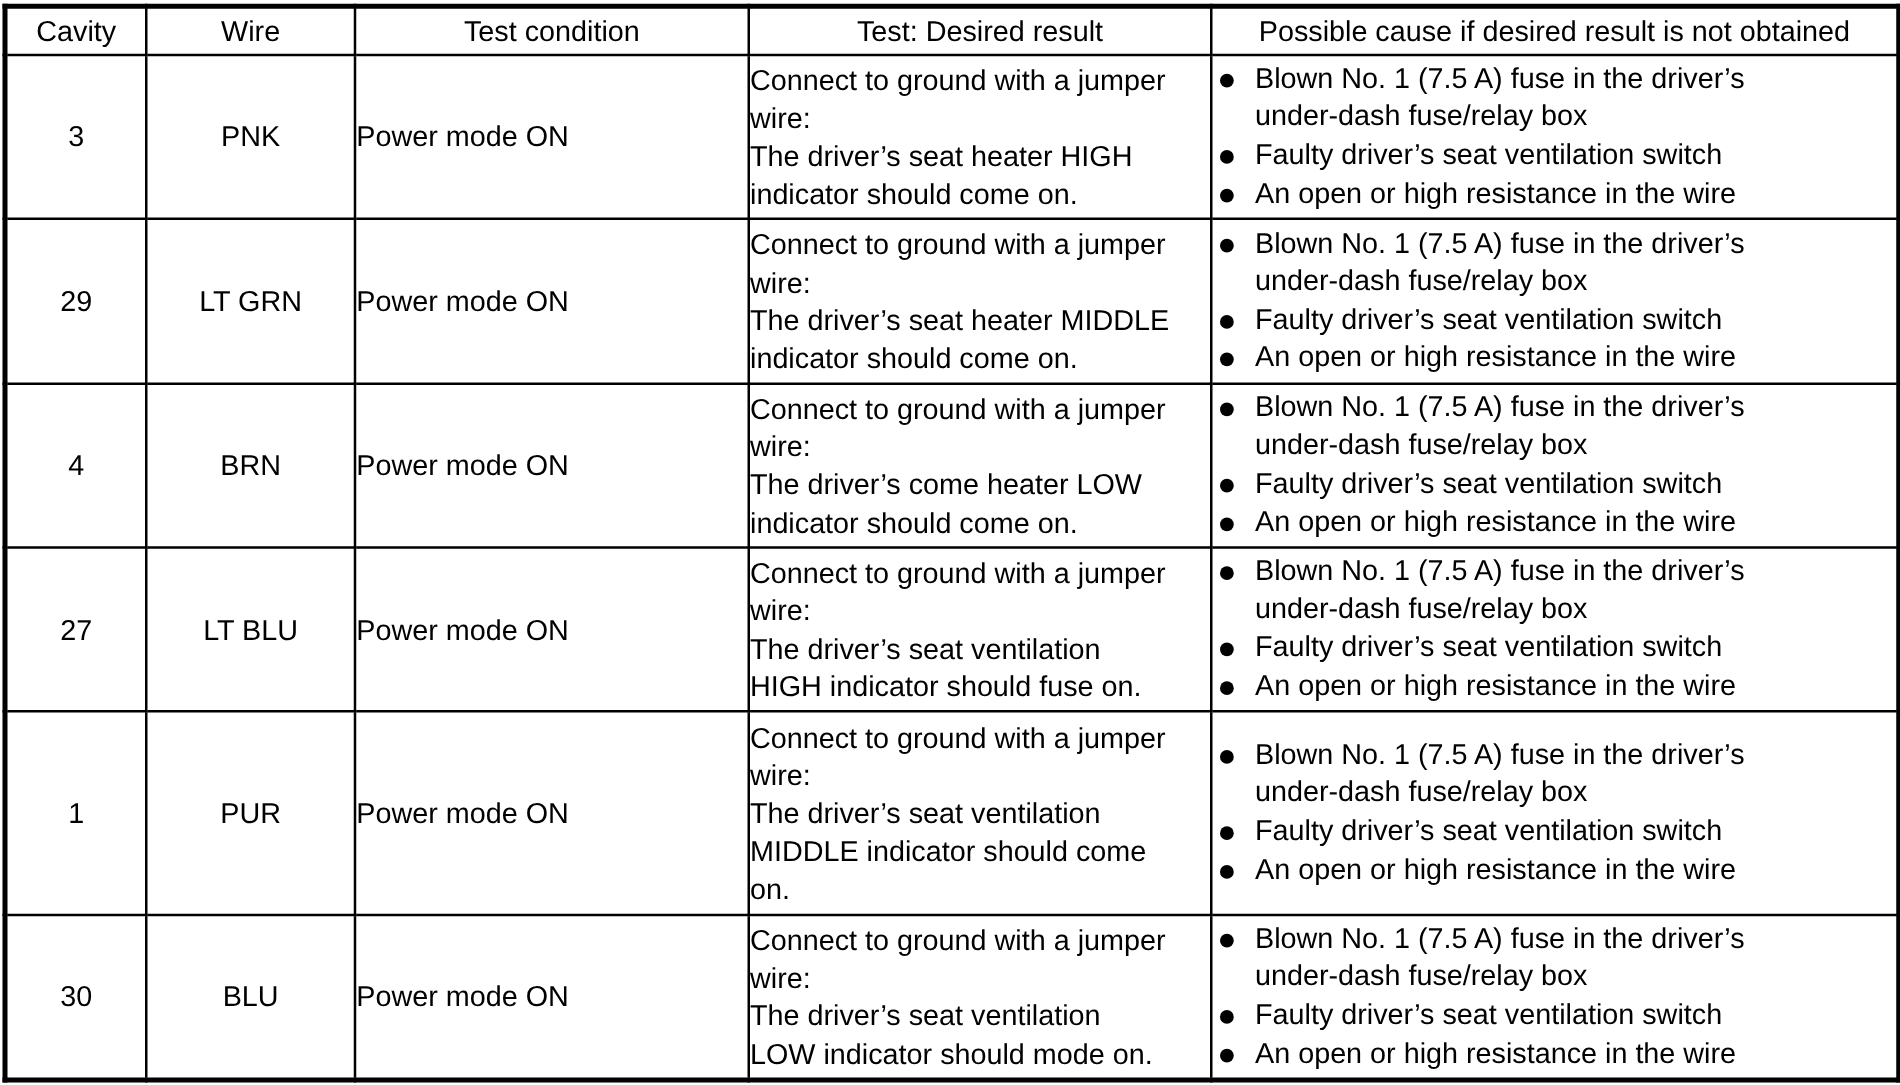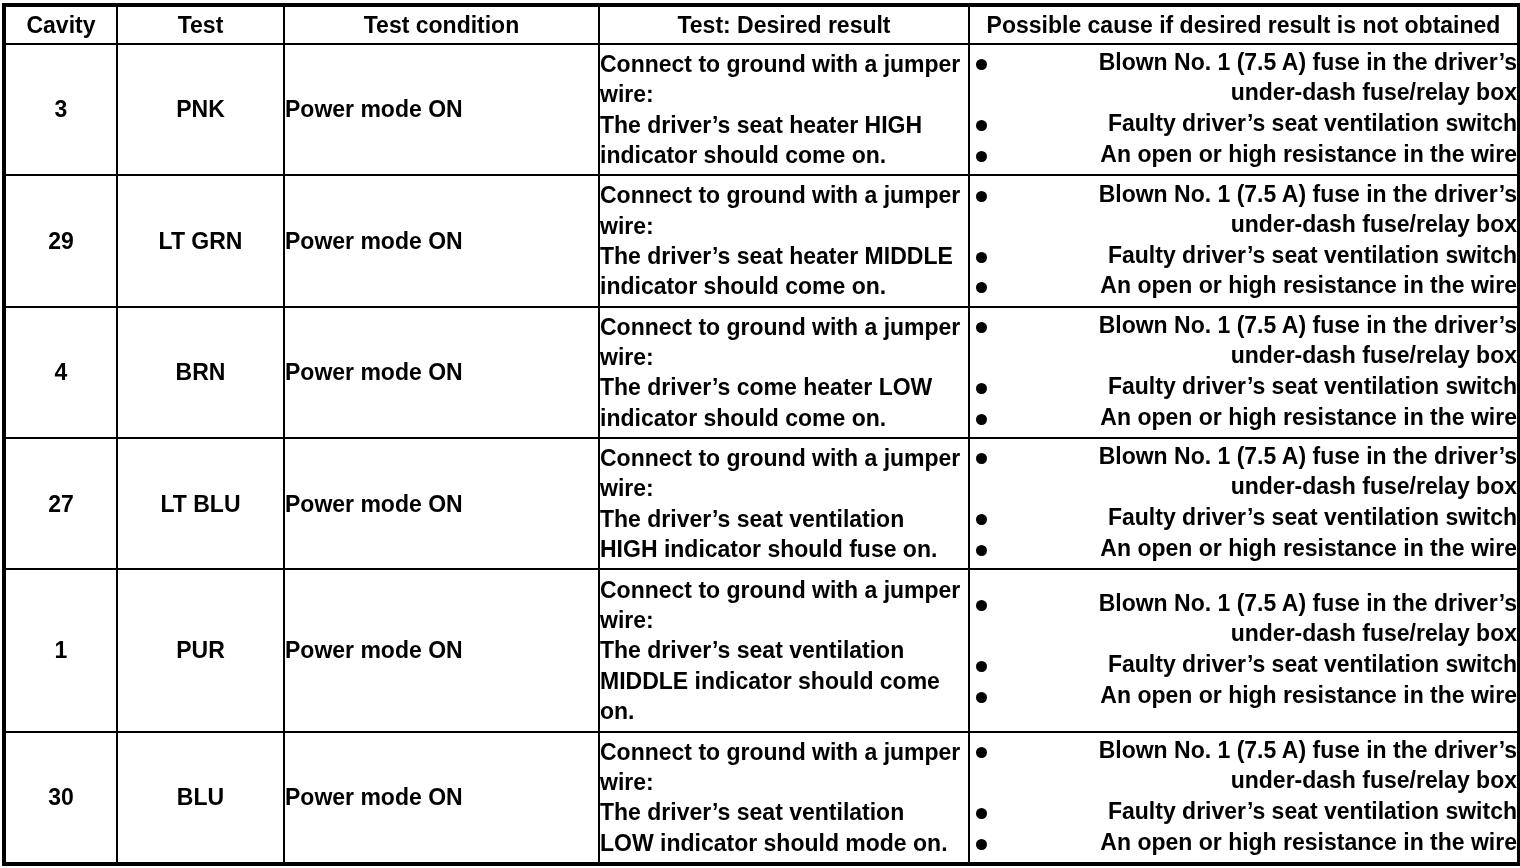--- a/index.html
+++ b/index.html
@@ -29,21 +29,21 @@
     width: 1515px;
     height: 863px;
     border: 4px solid #000;
   }
 
   table.diag-table td,
   table.diag-table th {
     border: 2px solid #000;
     padding: 0;
     vertical-align: middle;
-    font-weight: bold;
+    font-weight: normal;
     font-size: 23px;
     line-height: 1.32;
   }
 
   
   thead th {
     height: 36px;
     text-align: center;
     border-bottom: 4px solid #000;
     padding: 2px 4px;
@@ -82,21 +82,20 @@
 
   .desired-line {
     display: block;
     white-space: nowrap;
   }
 
   ul.cause-list {
     list-style: none;
     margin: 0;
     padding: 0;
-    text-align: right;
   }
 
   ul.cause-list li {
     position: relative;
     padding-left: 34px;
     margin: 0 0 1px 0;
     line-height: 1.30;
   }
 
   ul.cause-list li .bullet-dot {
@@ -126,21 +125,21 @@
     <colgroup>
       <col class="c-cavity">
       <col class="c-wire">
       <col class="c-cond">
       <col class="c-desired">
       <col class="c-cause">
     </colgroup>
     <thead>
       <tr>
         <th>Cavity</th>
-        <th>Test</th>
+        <th>Wire</th>
         <th>Test condition</th>
         <th>Test: Desired result</th>
         <th>Possible cause if desired result is not obtained</th>
       </tr>
     </thead>
     <tbody id="table-body">
         <tr>
           <td class="cell-cavity">3</td>
           <td class="cell-wire">PNK</td>
           <td class="cell-cond">Power mode ON</td>

